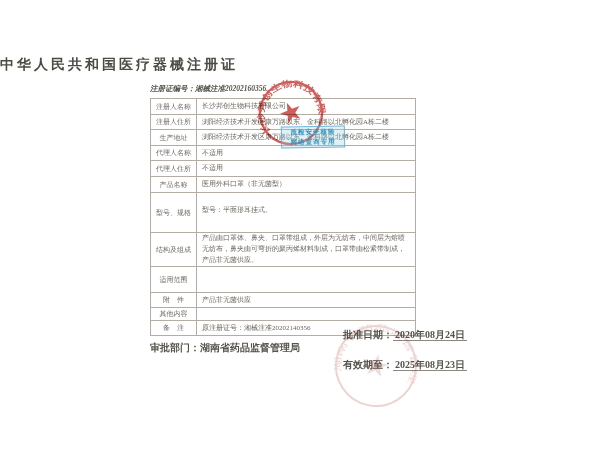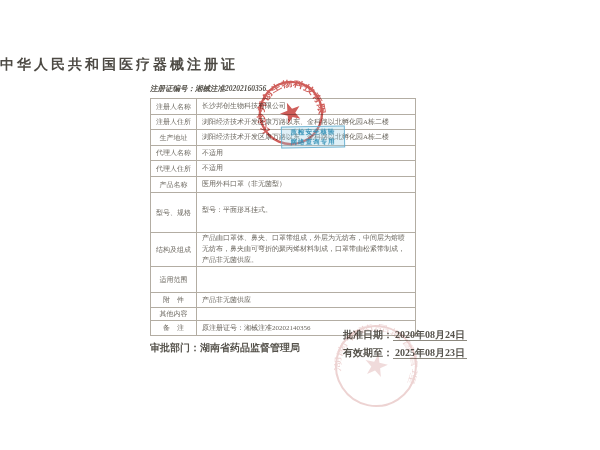--- a/index.html
+++ b/index.html
@@ -15,21 +15,21 @@
            align-items:center;justify-content:center;text-align:right;
            font-size:7px;color:#6e6a62;padding:1px;box-sizing:border-box;}
   .t-value{flex:1;padding:1px 5px;font-size:7px;line-height:1.55;display:flex;
            flex-direction:column;justify-content:center;color:#6b675f;box-sizing:border-box;}
   .t-value p{margin:0;}
   .h16{height:16px}.h15{height:15px}.h13{height:13px}.h40{height:40px}.h34{height:34px}.h26{height:26px}
   .spec-line1{margin-bottom:5px !important;}
   .footer-item{position:absolute;font-size:10px;font-weight:bold;color:#56534c;}
   .f-dept{top:341px;left:150px;}
   .f-approve{top:328px;left:343px;}
-  .f-valid{top:346px;left:343px;}
+  .f-valid{top:358px;left:343px;}
   .date-val{border-bottom:1px solid #8d897f;padding:0 2px;font-weight:bold;}
   .stamp-red{position:absolute;left:251px;top:73px;width:80px;height:80px;
              transform:rotate(-22deg);opacity:.82;mix-blend-mode:multiply;z-index:6;}
   .stamp-faint{position:absolute;left:330px;top:320px;width:92px;height:92px;
                transform:rotate(12deg);opacity:.38;mix-blend-mode:multiply;z-index:5;}
   .stamp-blue{position:absolute;left:281px;top:126px;width:64px;height:22px;z-index:7;
               border:1px solid rgba(95,170,205,.85);background:rgba(150,205,230,.30);
               color:#2f8fb5;font-size:6.5px;font-weight:bold;line-height:1.55;text-align:center;
               letter-spacing:1px;filter:blur(.5px);transform:rotate(-1deg);box-sizing:border-box;}
   .stamp-blue div{white-space:nowrap;overflow:hidden;}

